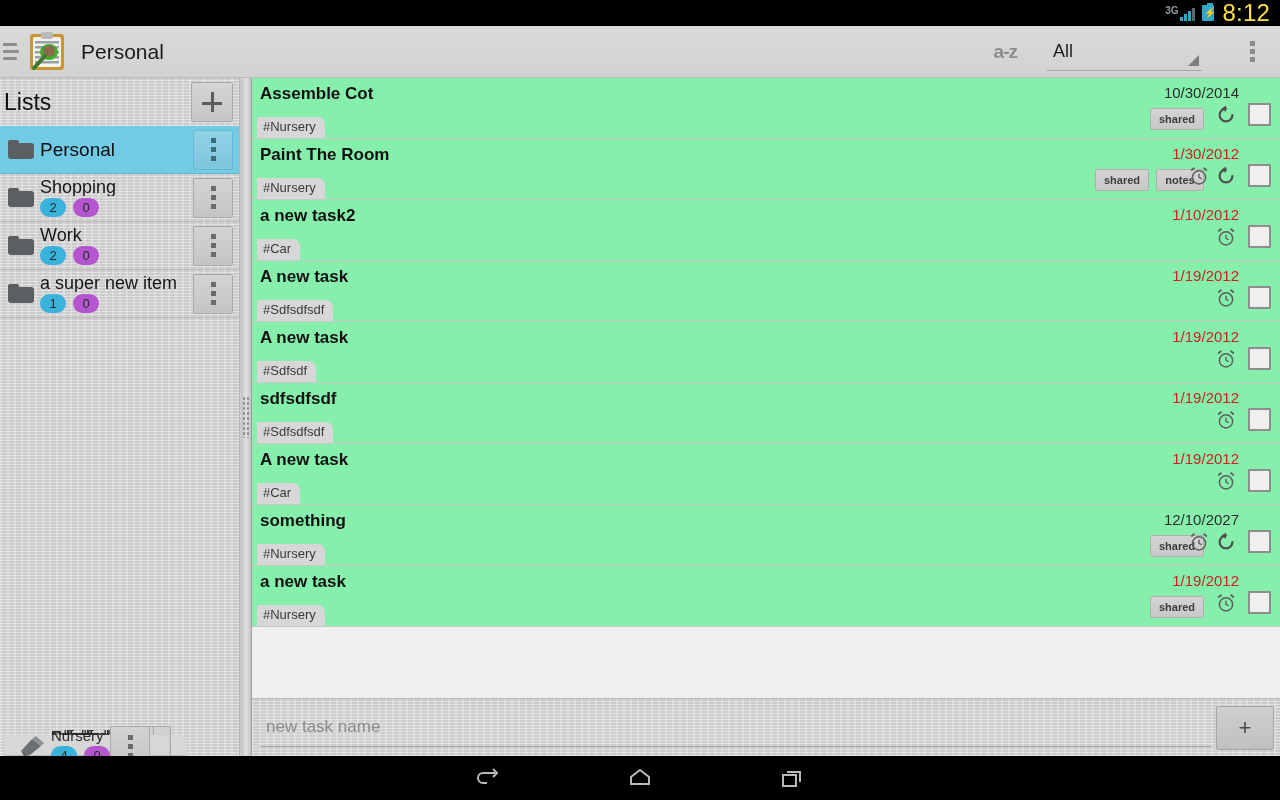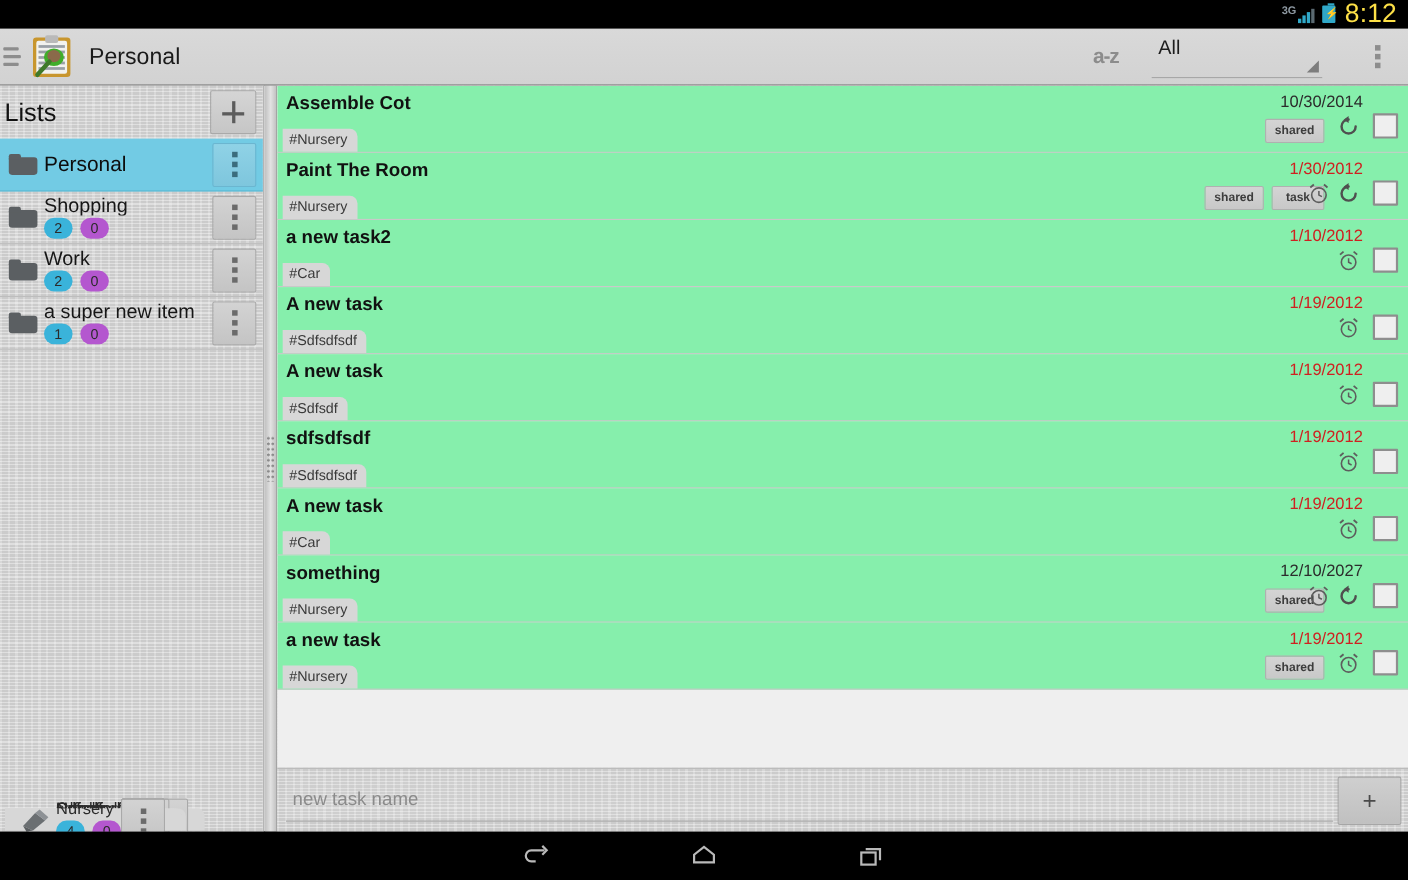--- a/index.html
+++ b/index.html
@@ -52,21 +52,21 @@
     width: 44px; height: 44px; margin-left: 4px;
     position: relative; flex: none;
   }
   .ab-title { font-size: 21px; color: #1a1a1a; margin-left: 12px; }
   .ab-spacer { flex: 1; }
   .az-icon { font-size: 19px; color: #8c8c8c; font-weight: bold;
              letter-spacing: -1px; margin-right: 30px; }
   .spinner {
     width: 155px; height: 38px; position: relative;
     border-bottom: 1px solid #a7a7a7;
-    display: flex; align-items: flex-start;
+    display: flex; align-items: center;
   }
   .spinner .val { font-size: 18px; color: #1d1d1d; padding-left: 6px; }
   .spinner .caret {
     position: absolute; right: 3px; bottom: 4px;
     width: 0; height: 0;
     border-left: 11px solid transparent;
     border-bottom: 11px solid #7d7d7d;
   }
   .overflow { width: 40px; display:flex; flex-direction:column; align-items:center;
               gap:3px; margin-left: 30px; margin-right: 8px;}
@@ -485,21 +485,21 @@
               </svg>
             </div>
             <div class="chk"></div>
           </div>
           <div class="task">
             <div class="title">Paint The Room</div>
             <div class="date">1/30/2012</div>
             <div class="tag">#Nursery</div>
             <div class="chips">
               <div class="chip">shared</div>
-              <div class="chip">task</div>
+              <div class="chip">notes</div>
             </div>
             <div class="rowicons">
               <svg class="ico" viewBox="0 0 24 24">
                 <circle cx="12" cy="13.5" r="7.2" fill="none" stroke="#5d5d5d" stroke-width="1.6"></circle>
                 <path d="M3.5 6 L7 3" stroke="#5d5d5d" stroke-width="1.8" fill="none"></path>
                 <path d="M20.5 6 L17 3" stroke="#5d5d5d" stroke-width="1.8" fill="none"></path>
                 <path d="M12 9.5 L12 13.5 L15 15" fill="none" stroke="#5d5d5d" stroke-width="1.5"></path>
               </svg>
               <svg class="ico" viewBox="0 0 24 24">
                 <path d="M19 12 A7 7 0 1 1 12 5 L12 5" fill="none" stroke="#4f4f4f" stroke-width="2.4" stroke-linecap="round"></path>

